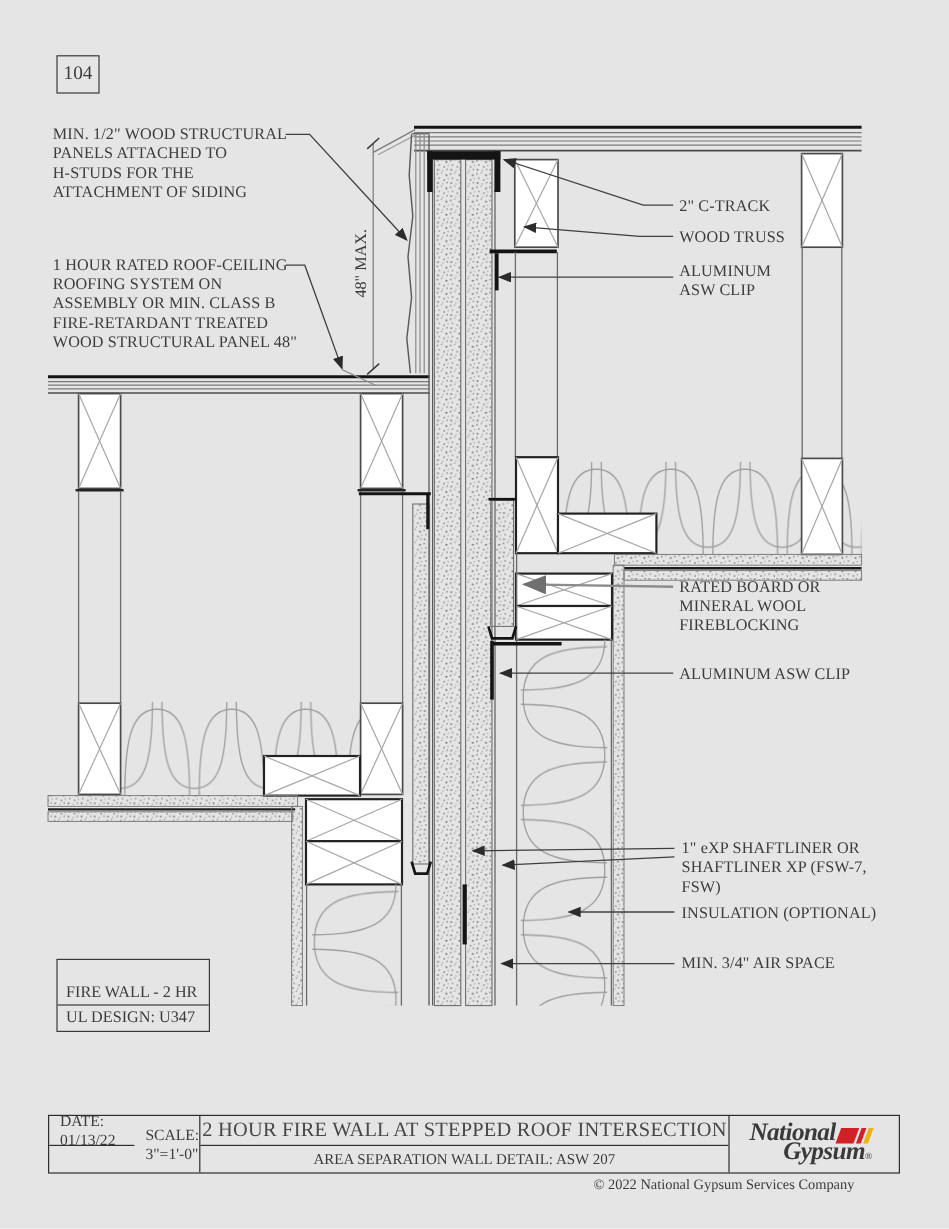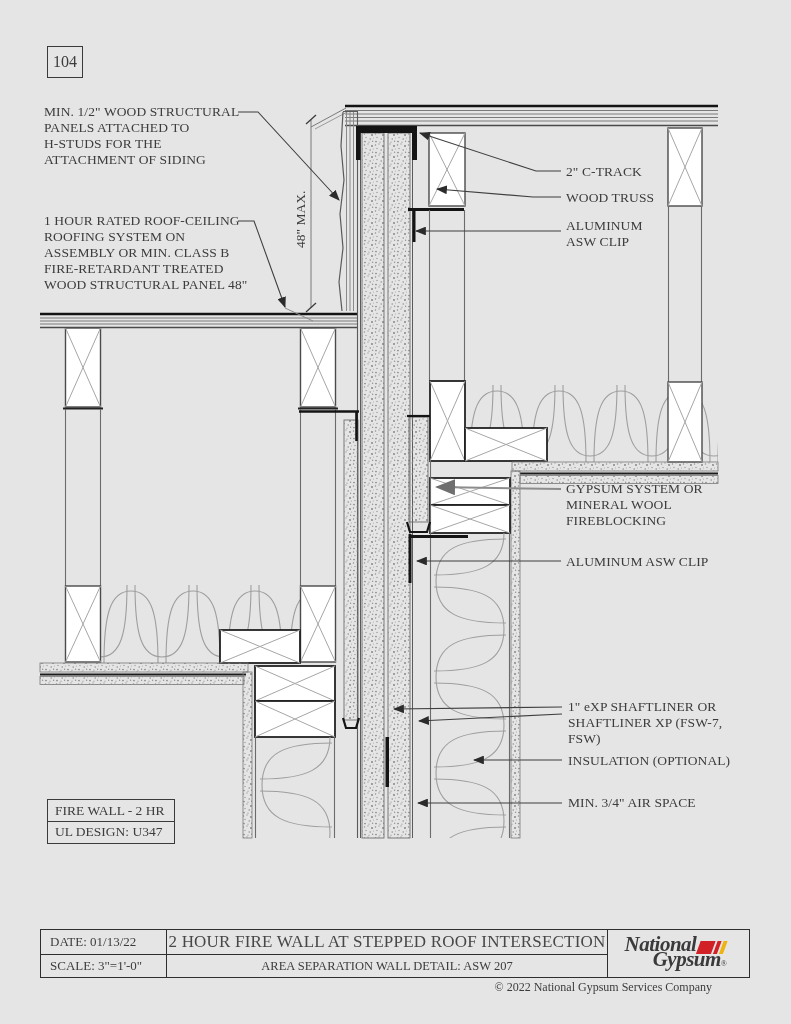--- a/index.html
+++ b/index.html
@@ -4,25 +4,25 @@
 <style>
   html,body{margin:0;padding:0;background:#ffffff;}
   .sheet{position:relative;width:791px;height:1024px;background:#e5e5e5;overflow:hidden;
          font-family:Liberation Serif, serif;color:#3c3c3c;padding-left:26px;}
   svg{position:absolute;left:0;top:0;}
   .callout{position:absolute;font-size:13.5px;line-height:16px;letter-spacing:.1px;color:#3c3c3c;white-space:nowrap;}
   .rot{position:absolute;font-size:13.5px;color:#3c3c3c;transform:rotate(-90deg);transform-origin:left top;white-space:nowrap;}
   .numbox{position:absolute;left:47px;top:46px;width:34px;height:30px;border:1.3px solid #3a3a3a;
           display:flex;align-items:center;justify-content:center;font-size:16px;}
   .ratingbox{position:absolute;left:47px;top:799px;width:126px;border:1.3px solid #3a3a3a;font-size:13.5px;line-height:18px;}
-  .ratingbox .l1{padding:2px 7px 1px 7px;border-bottom:1px solid #3a3a3a;}
+  .ratingbox .l1{padding:2px 7px 1px 7px;border-bottom:1px solid #3a3a3a;margin-top:16px;}
   .ratingbox .l2{padding:1px 7px 2px 7px;}
   .tblock{position:absolute;left:40px;top:929px;width:710px;height:49px;border:1.5px solid #2e2e2e;
           box-sizing:border-box;display:flex;}
-  .tb-col1{width:125px;border-right:1px solid #2e2e2e;display:flex;flex-direction:column;}
+  .tb-col1{width:125px;border-right:1px solid #2e2e2e;display:flex;}
   .tb-col2{flex:1;display:flex;flex-direction:column;border-right:1px solid #2e2e2e;}
   .tb-col3{width:141px;display:flex;align-items:center;justify-content:center;}
   .tb-r1{height:24px;border-bottom:1px solid #2e2e2e;display:flex;align-items:center;}
   .tb-r2{flex:1;display:flex;align-items:center;}
   .tb-col1 .tb-r1,.tb-col1 .tb-r2{padding-left:9px;font-size:13px;}
   .tb-title{justify-content:center;font-size:17px;color:#474747;letter-spacing:.2px;}
   .tb-sub{justify-content:center;font-size:12.5px;}
   .logo{text-align:right;line-height:17px;padding-right:6px;}
   .logo .nat{font-size:21px;font-weight:bold;font-style:italic;color:#3a3a3c;letter-spacing:-.5px;}
   .stripes{display:inline-block;transform:skewX(-20deg);margin-left:3px;}
@@ -266,21 +266,21 @@
 
   <div class="rot" style="left:293px;top:248px;">48" MAX.</div>
 
   <div class="callout" style="left:566px;top:164px;">2" C-TRACK</div>
   <div class="callout" style="left:566px;top:190px;">WOOD TRUSS</div>
   <div class="callout" style="left:566px;top:218px;">
     <div>ALUMINUM</div>
     <div>ASW CLIP</div>
   </div>
   <div class="callout" style="left:566px;top:481px;">
-    <div>GYPSUM SYSTEM OR</div>
+    <div>RATED BOARD OR</div>
     <div>MINERAL WOOL</div>
     <div>FIREBLOCKING</div>
   </div>
   <div class="callout" style="left:566px;top:554px;">ALUMINUM ASW CLIP</div>
   <div class="callout" style="left:568px;top:699px;">
     <div>1" eXP SHAFTLINER OR</div>
     <div>SHAFTLINER XP (FSW-7,</div>
     <div>FSW)</div>
   </div>
   <div class="callout" style="left:568px;top:753px;">INSULATION (OPTIONAL)</div>

